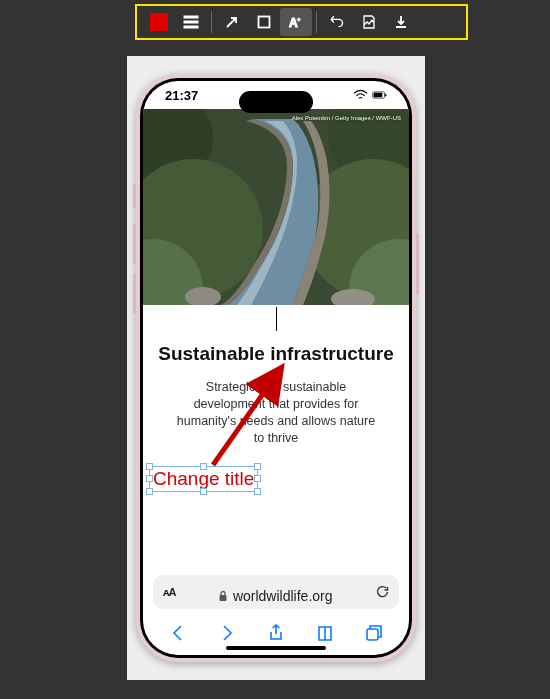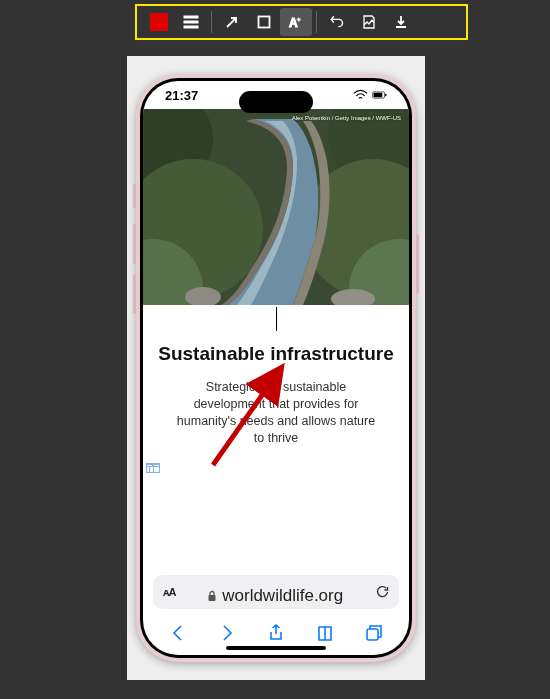--- a/index.html
+++ b/index.html
@@ -180,21 +180,21 @@
     height: 34px;
     background:#f0f0f2;
     border-radius: 10px;
     display:flex;
     align-items:center;
     justify-content:space-between;
     padding: 0 10px;
     font-size: 12px;
     color:#222;
   }
-  .urlbar .center { display:flex; align-items:center; gap:5px; font-size:17px;margin-top:8px;}
+  .urlbar .center { display:flex; align-items:center; gap:5px; font-size:14px;margin-top:8px;}
   .urlbar .aA { font-weight:600; font-size:11px; letter-spacing:-1px;}
   .safari-nav {
     height: 40px;
     display:flex;
     align-items:center;
     justify-content:space-around;
     padding: 0 10px 4px 10px;
   }
   .safari-nav svg { width:20px; height:20px; stroke:#0a7aff; fill:none; stroke-width:1.6; }
   .home-indicator {
@@ -307,20 +307,21 @@
           <svg class="anno-arrow" viewBox="0 0 90 110">
             <defs>
               <marker id="ah" markerWidth="8" markerHeight="8" refX="6" refY="4" orient="auto">
                 <path d="M0 0 L8 4 L0 8 Z" fill="#c30000"></path>
               </marker>
             </defs>
             <line x1="8" y1="102" x2="74" y2="8" stroke="#c30000" stroke-width="5" marker-end="url(#ah)"></line>
           </svg>
 
           <div class="anno-text-box">
+            <span class="anno-text">Change title</span>
             <div class="handle h-tl"></div>
             <div class="handle h-tm"></div>
             <div class="handle h-tr"></div>
             <div class="handle h-ml"></div>
             <div class="handle h-mr"></div>
             <div class="handle h-bl"></div>
             <div class="handle h-bm"></div>
             <div class="handle h-br"></div>
           </div>
         </div>

